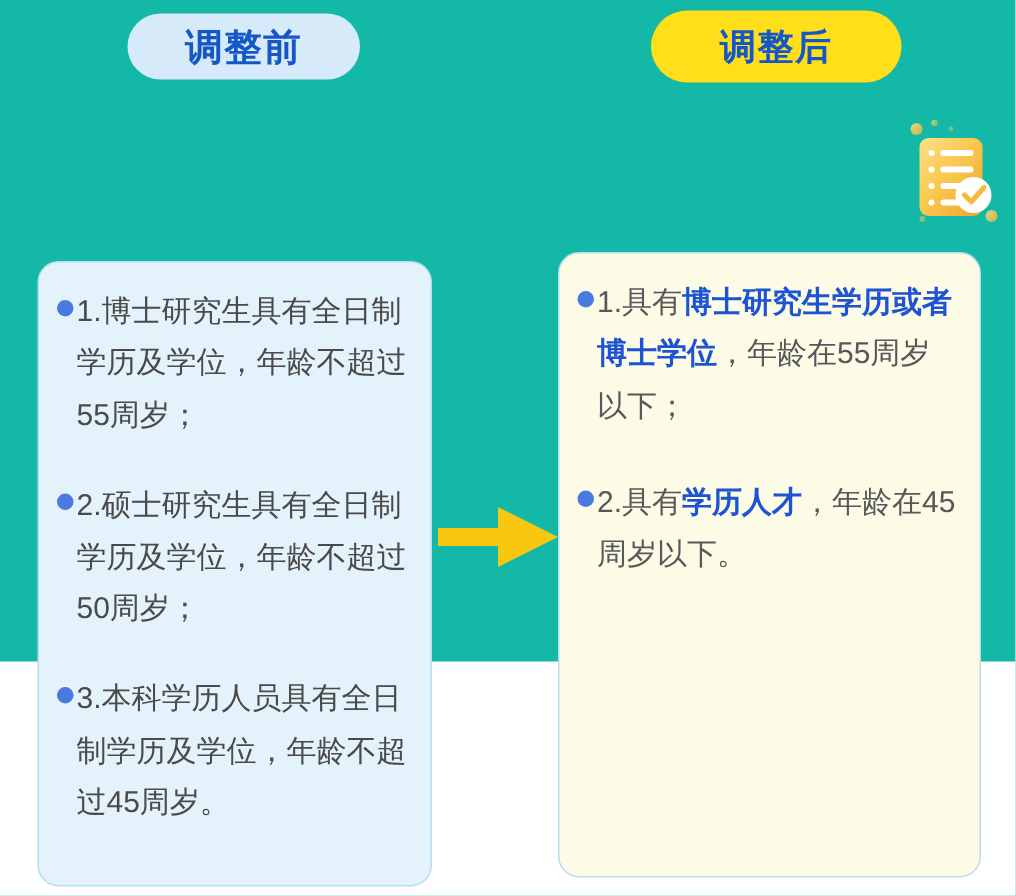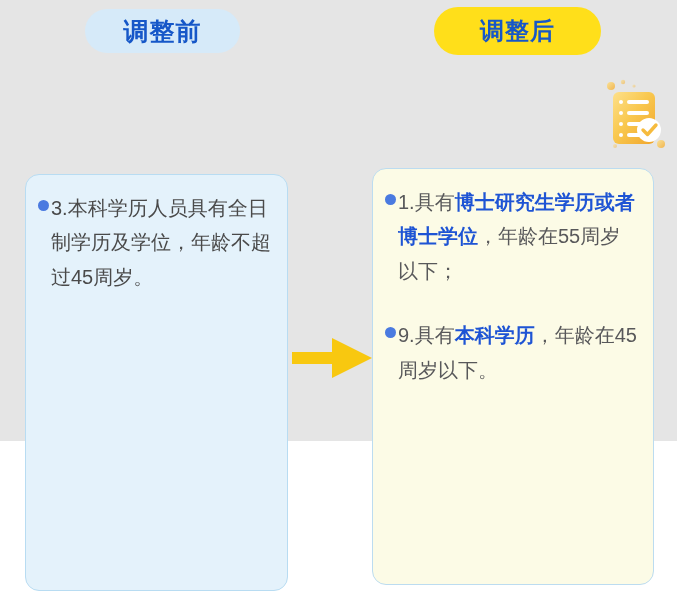--- a/index.html
+++ b/index.html
@@ -9,21 +9,21 @@
     height: 597px;
     background: #ffffff;
     font-family: "Liberation Sans", "DejaVu Sans", sans-serif;
     overflow: hidden;
   }
 
   .page {
     position: relative;
     width: 677px;
     height: 441px;
-    background: #e5e5e5;
+    background: #14b8a6;
   }
 
   
   .pill {
     position: absolute;
     display: flex;
     align-items: center;
     justify-content: center;
     font-weight: bold;
     letter-spacing: 1px;
@@ -216,38 +216,46 @@
       <rect x="18" y="59" width="4" height="4" rx="2" fill="#ffffff"></rect>
       <rect x="26" y="59" width="22" height="4" rx="2" fill="#ffffff"></rect>
       <circle cx="48" cy="56" r="12" fill="#ffffff"></circle>
       <path d="M42 56 l4.5 4.5 L55 51" fill="none" stroke="#f6bb3d" stroke-width="3.4" stroke-linecap="round" stroke-linejoin="round"></path>
     </svg>
   </div>
 
   <div class="card card-before">
     <div class="item">
       <span class="bullet"></span>
+      <span class="item-text">1.博士研究生具有全日制学历及学位，年龄不超过55周岁；</span>
+    </div>
+    <div class="item">
+      <span class="bullet"></span>
+      <span class="item-text">2.硕士研究生具有全日制学历及学位，年龄不超过50周岁；</span>
+    </div>
+    <div class="item">
+      <span class="bullet"></span>
       <span class="item-text">3.本科学历人员具有全日制学历及学位，年龄不超过45周岁。</span>
     </div>
   </div>
 
   <div class="arrow">
     <svg width="80" height="44" viewBox="0 0 80 44" xmlns="http://www.w3.org/2000/svg">
       <path d="M0 16 L40 16 L40 2 L80 22 L40 42 L40 28 L0 28 Z" fill="#f8c810"></path>
     </svg>
   </div>
 
   <div class="card card-after">
     <div class="item">
       <span class="bullet"></span>
       <span class="item-text">
         <span>1.具有</span><span class="hl">博士研究生学历或者博士学位</span><span>，年龄在55周岁以下；</span>
       </span>
     </div>
     <div class="item">
       <span class="bullet"></span>
       <span class="item-text">
-        <span>9.具有</span><span class="hl">本科学历</span><span>，年龄在45周岁以下。</span>
+        <span>2.具有</span><span class="hl">学历人才</span><span>，年龄在45周岁以下。</span>
       </span>
     </div>
   </div>
 
 </div>
 
 </body></html>

